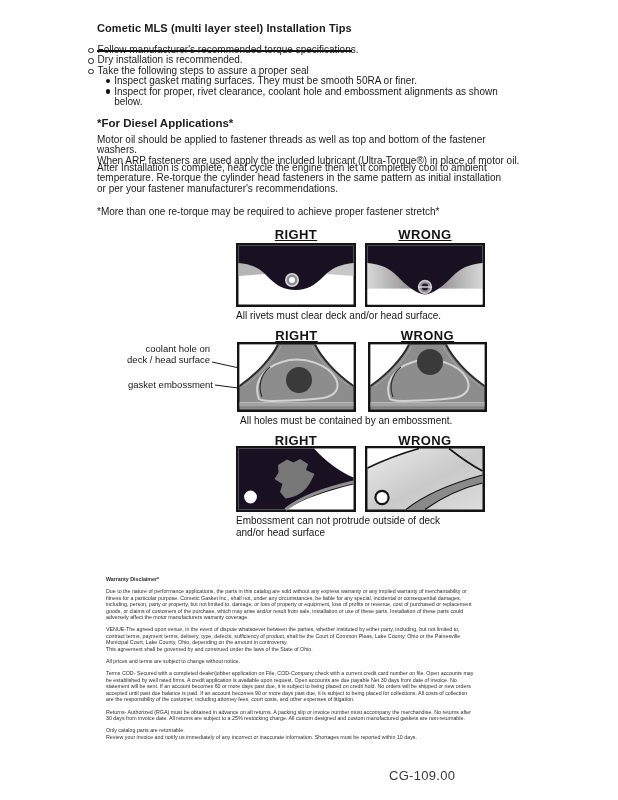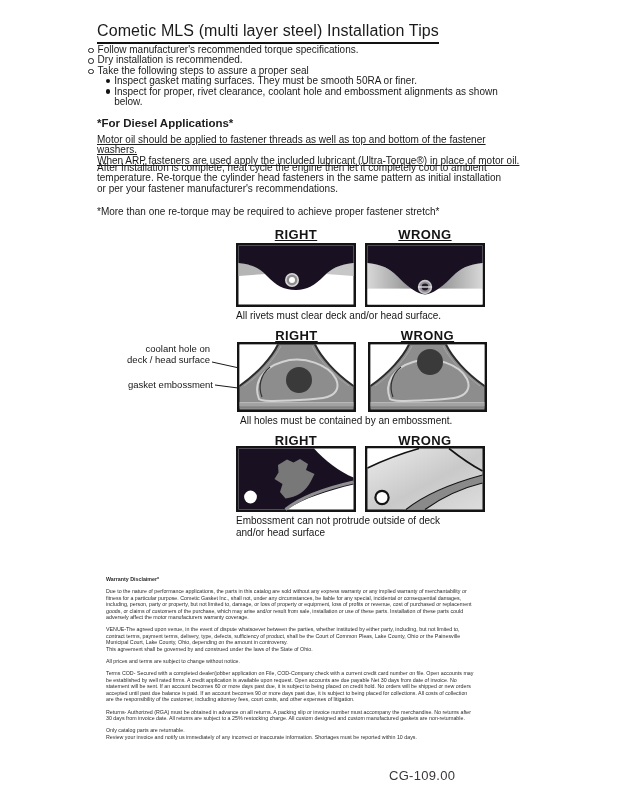--- a/index.html
+++ b/index.html
@@ -2,22 +2,22 @@
 <html><head>
 <meta charset="utf-8">
 <style>
   html,body{margin:0;padding:0;background:#fff;}
   .page{
     position:relative;width:618px;height:800px;background:#ffffff;overflow:hidden;
     font-family:"Liberation Sans","DejaVu Sans",sans-serif;color:#1b1b1b;
   }
   .abs{position:absolute;}
   .page-title{
-    left:97px;top:22px;font-size:16px;font-weight:normal;
-    border-bottom:2px solid #111;padding-bottom:2px;letter-spacing:.1px;
+    left:97px;top:22px;font-size:11px;font-weight:bold;
+    border-bottom:2px solid #111;padding-bottom:16px;letter-spacing:.1px;
   }
   .tips{left:88px;top:45px;font-size:10px;line-height:10.4px;width:440px;}
   .tip-row{display:flex;align-items:flex-start;}
   .b-open{flex:0 0 auto;width:3.6px;height:3.6px;border:1px solid #222;border-radius:50%;margin:2.8px 4px 0 0;}
   .b-fill{flex:0 0 auto;width:4.2px;height:4.2px;background:#111;border-radius:50%;margin:2.8px 4px 0 0;}
   .sub{margin-left:18px;}
   .diesel-h{left:97px;top:117px;font-size:11.5px;font-weight:bold;}
   .body-p{left:97px;font-size:10px;line-height:10.4px;width:425px;white-space:pre-line;}
   .dlabel{font-size:13px;font-weight:600;text-align:center;letter-spacing:.4px;color:#141414;text-decoration:underline;}
   .caption{font-size:10px;color:#161616;white-space:pre-line;line-height:11.5px;}
@@ -52,21 +52,21 @@
       <span class="b-fill"></span>
       <span>Inspect gasket mating surfaces.  They must be smooth 50RA or finer.</span>
     </div>
     <div class="tip-row sub">
       <span class="b-fill"></span>
       <span>Inspect for proper, rivet clearance, coolant hole and embossment alignments as shown below.</span>
     </div>
   </div>
 
   <div class="abs diesel-h">*For Diesel Applications*</div>
-  <div class="abs body-p" style="top:135px;text-decoration:underline;">Motor oil should be applied to fastener threads as well as top and bottom of the fastener washers.
+  <div class="abs body-p" style="top:135px;">Motor oil should be applied to fastener threads as well as top and bottom of the fastener washers.
 When ARP fasteners are used apply the included lubricant (Ultra-Torque®) in place of motor oil.</div>
   <div class="abs body-p" style="top:163px;">After Installation is complete, heat cycle the engine then let it completely cool to ambient
 temperature. Re-torque the cylinder head fasteners in the same pattern as initial installation
 or per your fastener manufacturer's recommendations.</div>
   <div class="abs body-p" style="top:207px;">*More than one re-torque may be required to achieve proper fastener stretch*</div>
 
   <div class="abs dlabel" style="left:236px;top:227px;width:120px;">RIGHT</div>
   <div class="abs dlabel" style="left:364px;top:227px;width:122px;">WRONG</div>
 
   <svg class="abs" style="left:236px;top:243px;" width="120" height="64" viewBox="0 0 120 64">

